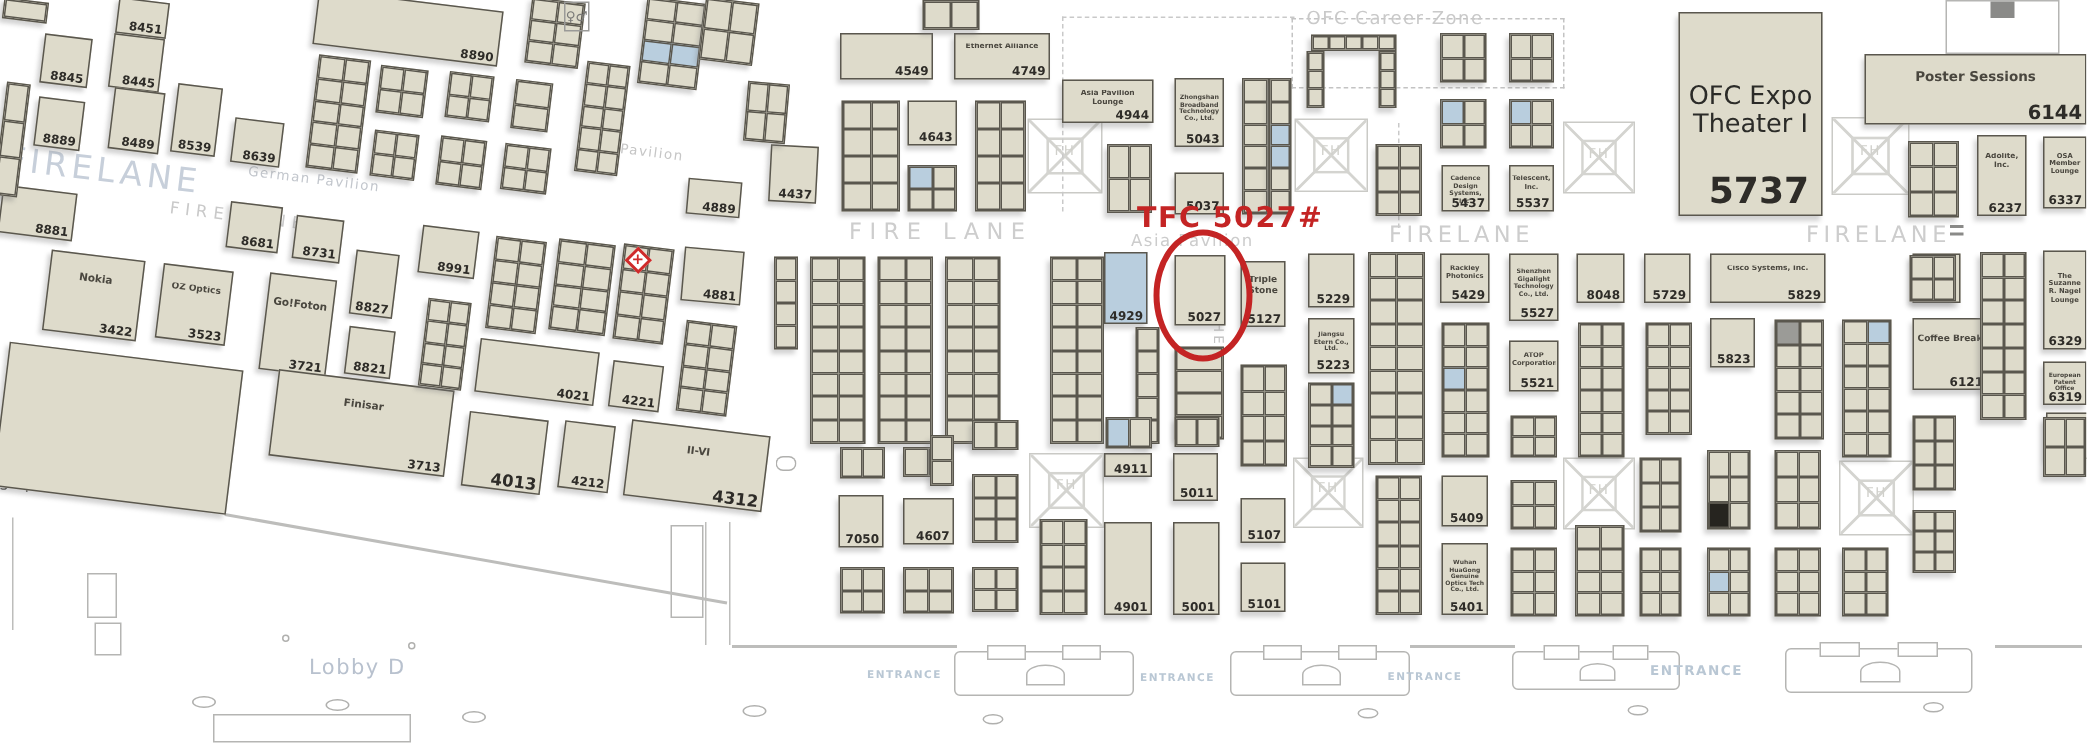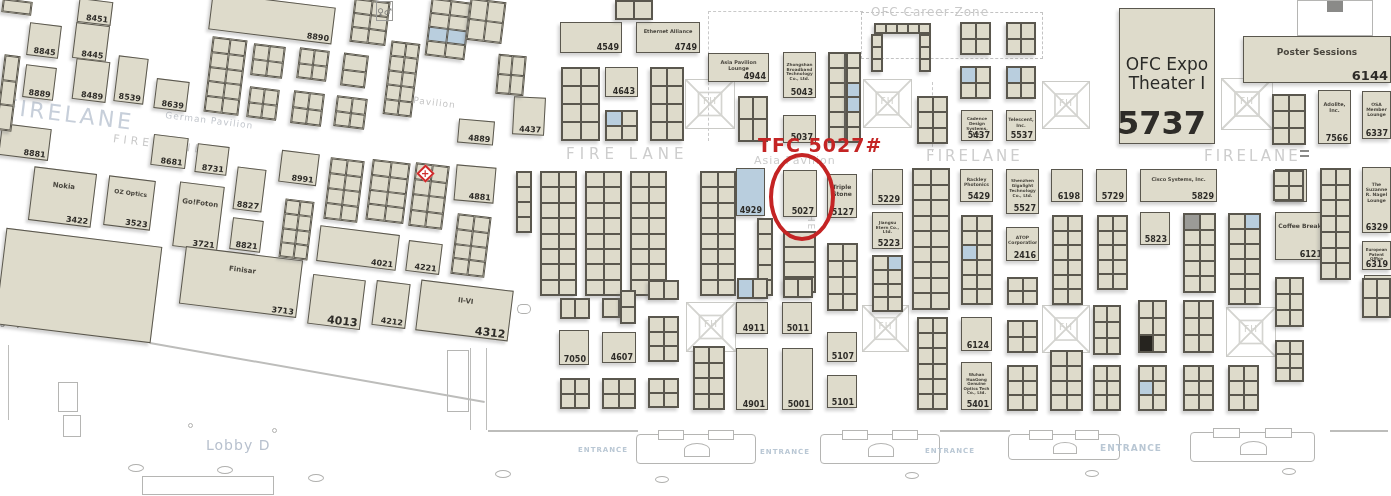--- a/index.html
+++ b/index.html
@@ -178,24 +178,24 @@
     <div class="booth" style="left: 960px; top: 169px; width: 33px; height: 33px;">
       <div class="bname" style="font-size: 4.5px;">Rackley Photonics</div>
       <div class="bnum" style="font-size: 8px;">5429</div>
     </div>
     <div class="booth" style="left: 1006px; top: 169px; width: 33px; height: 45px;">
       <div class="bname" style="font-size: 4.2px;">Shenzhen Gigalight Technology Co., Ltd.</div>
       <div class="bnum" style="font-size: 8px;">5527</div>
     </div>
     <div class="booth" style="left: 1006px; top: 227px; width: 33px; height: 34px;">
       <div class="bname" style="font-size: 4.5px;">ATOP Corporation</div>
-      <div class="bnum" style="font-size: 8px;">2416</div>
+      <div class="bnum" style="font-size: 8px;">5521</div>
     </div>
     <div class="booth" style="left: 1051px; top: 169px; width: 32px; height: 33px;">
-      <div class="bnum" style="font-size: 8px;">6198</div>
+      <div class="bnum" style="font-size: 8px;">8048</div>
     </div>
     <div class="booth" style="left: 1096px; top: 169px; width: 31px; height: 33px;">
       <div class="bnum" style="font-size: 8px;">5729</div>
     </div>
     <div class="booth" style="left: 1140px; top: 169px; width: 77px; height: 33px;">
       <div class="bname" style="font-size: 5px;">Cisco Systems, Inc.</div>
       <div class="bnum" style="font-size: 8px;">5829</div>
     </div>
     <div class="booth" style="left: 1229px; top: 169px; width: 32px; height: 33px; margin-left: 46px;">
       <div class="bnum" style="font-size: 8px;">6029</div>
@@ -218,58 +218,58 @@
     <div class="booth" style="left: 1362px; top: 167px; width: 29px; height: 66px;">
       <div class="bname" style="font-size: 4.5px;">The Suzanne R. Nagel Lounge</div>
       <div class="bnum" style="font-size: 8px; text-align: right;">6329</div>
     </div>
     <div class="booth" style="left: 1362px; top: 241px; width: 29px; height: 29px;">
       <div class="bname" style="font-size: 4px;">European Patent Office</div>
       <div class="bnum" style="font-size: 8px;">6319</div>
     </div>
     <div class="booth" style="left: 1318px; top: 90px; width: 33px; height: 54px;">
       <div class="bname" style="font-size: 5px;">Adolite, Inc.</div>
-      <div class="bnum" style="font-size: 8px;">7566</div>
+      <div class="bnum" style="font-size: 8px;">6237</div>
     </div>
     <div class="booth big" style="left: 1095px; top: 8px; width: 96px; height: 136px; margin-left: 24px;">
       <div class="bname" style="font-size: 17px;">OFC Expo Theater I</div>
-      <div class="bnum" style="font-size: 32px;">5737</div>
+      <div class="bnum" style="font-size: 24px;">5737</div>
     </div>
     <div class="booth" style="left: 1243px; top: 36px; width: 148px; height: 47px;">
       <div class="bname" style="font-size: 9px;">Poster Sessions</div>
       <div class="bnum" style="font-size: 13px;">6144</div>
     </div>
     <div class="booth" style="left: 961px; top: 110px; width: 32px; height: 31px;">
       <div class="bname" style="font-size: 4.2px;">Cadence Design Systems, Inc.</div>
       <div class="bnum" style="font-size: 8px;">5437</div>
     </div>
     <div class="booth" style="left: 1006px; top: 110px; width: 30px; height: 31px;">
       <div class="bname" style="font-size: 4.5px;">Telescent, Inc.</div>
       <div class="bnum" style="font-size: 8px;">5537</div>
     </div>
-    <div class="booth" style="left: 736px; top: 302px; width: 32px; height: 32px;">
+    <div class="booth" style="left: 736px; top: 302px; width: 32px; height: 16px;">
       <div class="bnum" style="font-size: 8px;">4911</div>
     </div>
     <div class="booth" style="left: 782px; top: 302px; width: 30px; height: 32px;">
       <div class="bnum" style="font-size: 8px;">5011</div>
     </div>
     <div class="booth" style="left: 736px; top: 348px; width: 32px; height: 62px;">
       <div class="bnum" style="font-size: 8px;">4901</div>
     </div>
     <div class="booth" style="left: 782px; top: 348px; width: 31px; height: 62px;">
       <div class="bnum" style="font-size: 8px;">5001</div>
     </div>
     <div class="booth" style="left: 827px; top: 332px; width: 30px; height: 30px;">
       <div class="bnum" style="font-size: 8px;">5107</div>
     </div>
     <div class="booth" style="left: 827px; top: 375px; width: 30px; height: 33px;">
       <div class="bnum" style="font-size: 8px;">5101</div>
     </div>
     <div class="booth" style="left: 961px; top: 317px; width: 31px; height: 34px;">
-      <div class="bnum" style="font-size: 8px;">6124</div>
+      <div class="bnum" style="font-size: 8px;">5409</div>
     </div>
     <div class="booth" style="left: 961px; top: 362px; width: 31px; height: 48px;">
       <div class="bname" style="font-size: 4px;">Wuhan HuaGong Genuine Optics Tech Co., Ltd.</div>
       <div class="bnum" style="font-size: 8px;">5401</div>
     </div>
     <div class="booth" style="left: 559px; top: 330px; width: 30px; height: 35px;">
       <div class="bnum" style="font-size: 8px;">7050</div>
     </div>
     <div class="booth" style="left: 602px; top: 332px; width: 34px; height: 31px;">
       <div class="bnum" style="font-size: 8px;">4607</div>

